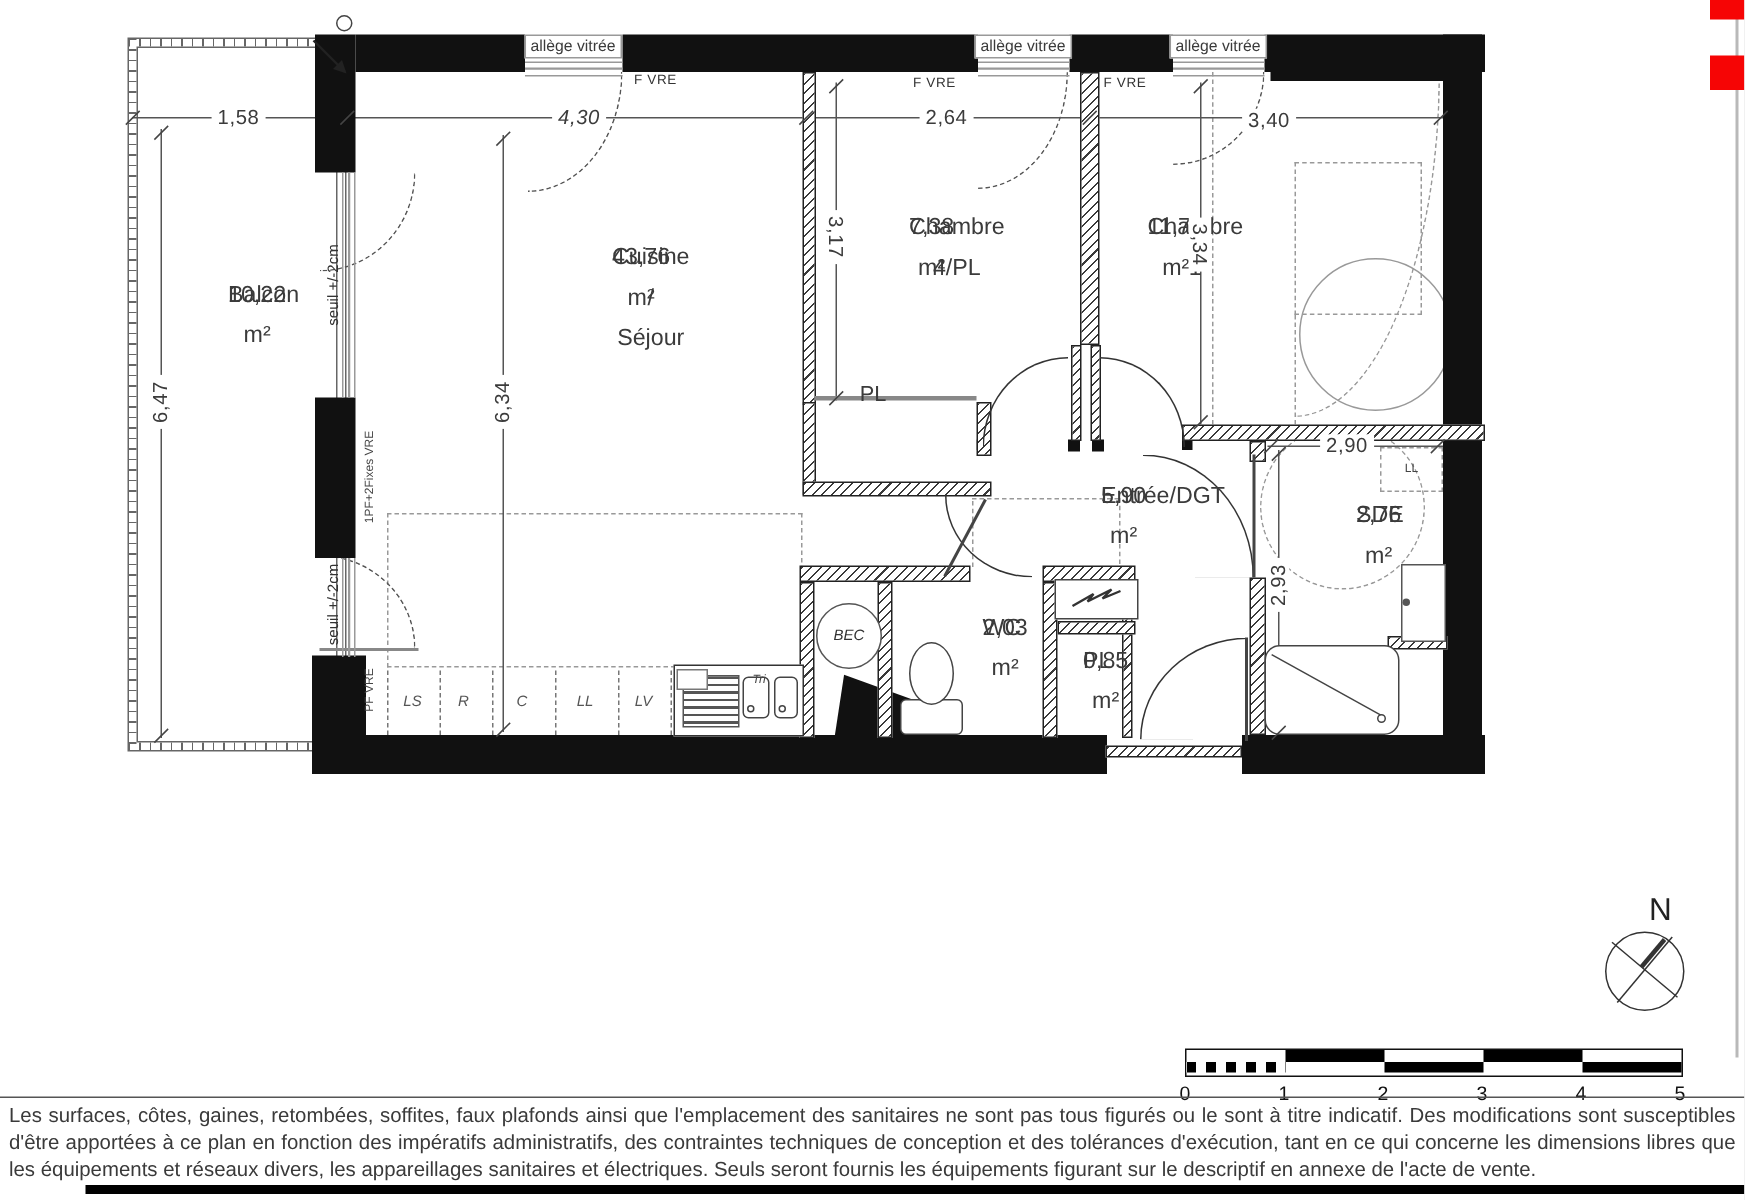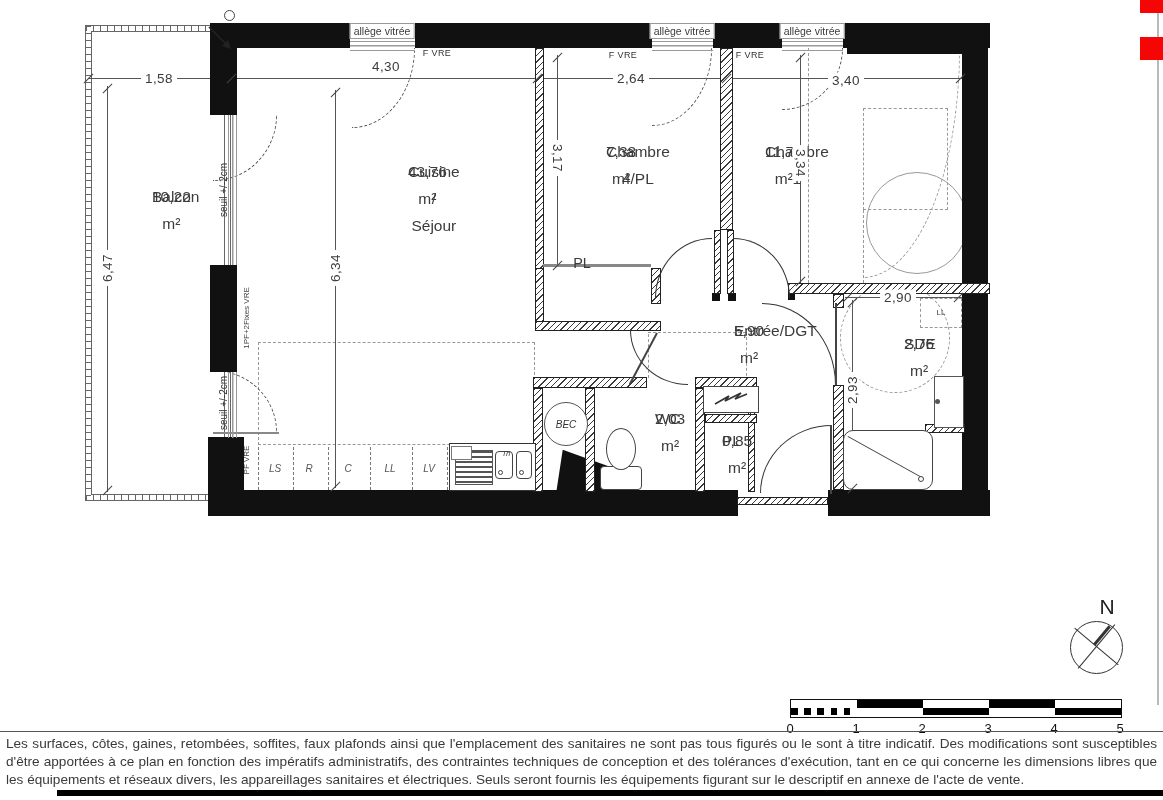--- a/index.html
+++ b/index.html
@@ -250,21 +250,21 @@
       </div>
       <div class="room" style="position: absolute; left: 722px; top: 427px; transform: translateX(-50%); color: rgb(59, 59, 59);">
         <div>PL</div>
         <div>0,85 m²</div>
       </div>
       <div class="room" style="position: absolute; left: 904px; top: 330px; transform: translateX(-50%); color: rgb(59, 59, 59);">
         <div>SDE</div>
         <div>2,76 m²</div>
       </div>
       <span class="lbl dimlbl" style="left: 159px; top: 78px;">1,58</span>
-      <span class="lbl dimlbl" style="left: 386px; top: 66px;">4,30</span>
+      <span class="lbl dimlbl" style="left: 386px; top: 78px; font-style: italic;">4,30</span>
       <span class="lbl dimlbl" style="left: 631px; top: 78px;">2,64</span>
       <span class="lbl dimlbl" style="left: 846px; top: 80px;">3,40</span>
       <span class="lbl dimlbl rotm90" style="left: 107px; top: 268px;">6,47</span>
       <span class="lbl dimlbl rotm90" style="left: 335px; top: 268px;">6,34</span>
       <span class="lbl dimlbl rot90" style="left: 557px; top: 158px;">3,17</span>
       <span class="lbl dimlbl rot90" style="left: 800px; top: 163px;">3,34</span>
       <span class="lbl dimlbl" style="left: 898px; top: 297px;">2,90</span>
       <span class="lbl dimlbl rotm90" style="left: 852px; top: 390px;">2,93</span>
       <span class="lbl wlabel" style="left: 382px; top: 31px;">allège vitrée</span>
       <span class="lbl wlabel" style="left: 682px; top: 31px;">allège vitrée</span>

